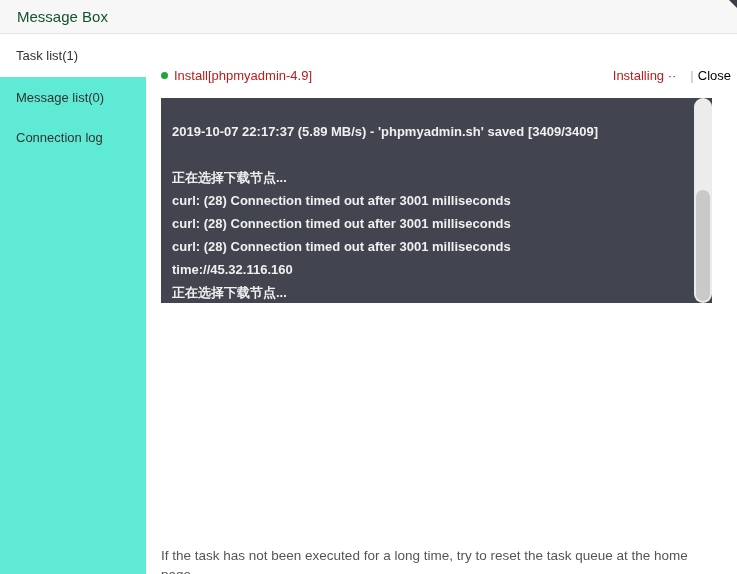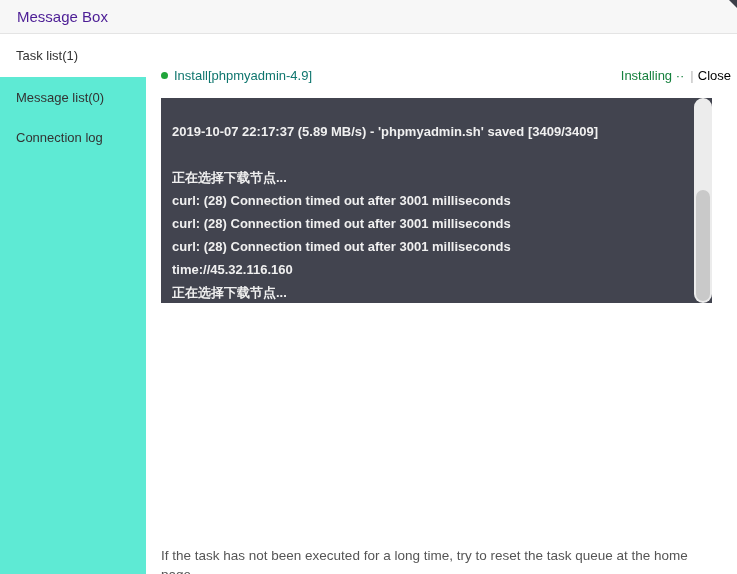--- a/index.html
+++ b/index.html
@@ -3,39 +3,39 @@
 <meta charset="utf-8">
 <style>
   * { margin:0; padding:0; box-sizing:border-box; }
   html,body { width:737px; height:574px; overflow:hidden; background:#fff;
               font-family:"Liberation Sans", sans-serif; }
   .dialog { position:relative; width:737px; height:574px; background:#fff; overflow:hidden; }
 
   
   .header { height:34px; background:#f7f7f7; border-bottom:1px solid #e4e4e4;
             display:flex; align-items:center; padding-left:17px; }
-  .header-title { font-size:15px; color:#4c1d95; }
+  .header-title { font-size:15px; color:#14532d; }
   .corner-notch { position:absolute; top:0; right:0; width:0; height:0;
                   border-top:8px solid #3c3e48; border-left:8px solid transparent; }
 
   
   .layout { display:flex; height:540px; }
   .sidebar { width:146px; background:#5eead4; flex-shrink:0; }
   .sidebar-item { height:40px; display:flex; align-items:center; padding-left:16px;
                   font-size:13px; color:#333; cursor:pointer; }
   .sidebar-item.active { height:43px; background:#ffffff; }
 
   .content { position:relative; flex:1; background:#fff; }
 
   
   .task-row { position:absolute; left:15px; right:6px; top:32px; height:18px;
               display:flex; align-items:center; font-size:13px; }
   .dot { width:7px; height:7px; border-radius:50%; background:#20a53a; margin-right:6px; flex-shrink:0; }
-  .task-title { color:#0f766e; flex:1; }
-  .task-status { color:#15803d; margin-right:6px; }
+  .task-title { color:#b91c1c; flex:1; }
+  .task-status { color:#b91c1c; margin-right:14px; }
   .task-sep { color:#b5b5b5; margin-right:4px; }
   .task-close { color:#000000; cursor:pointer; }
 
   
   .console { position:absolute; left:15px; top:64px; width:551px; height:205px;
              background:#42444f; overflow:hidden; padding:22px 32px 0 11px; }
   .console-line { font-size:13px; font-weight:bold; color:#f0f0f0;
                   height:23px; line-height:23px; white-space:nowrap; overflow:hidden; }
   .scroll-track { position:absolute; right:0; top:0; width:18px; height:205px;
                   background:#ececec; border-radius:9px; }

